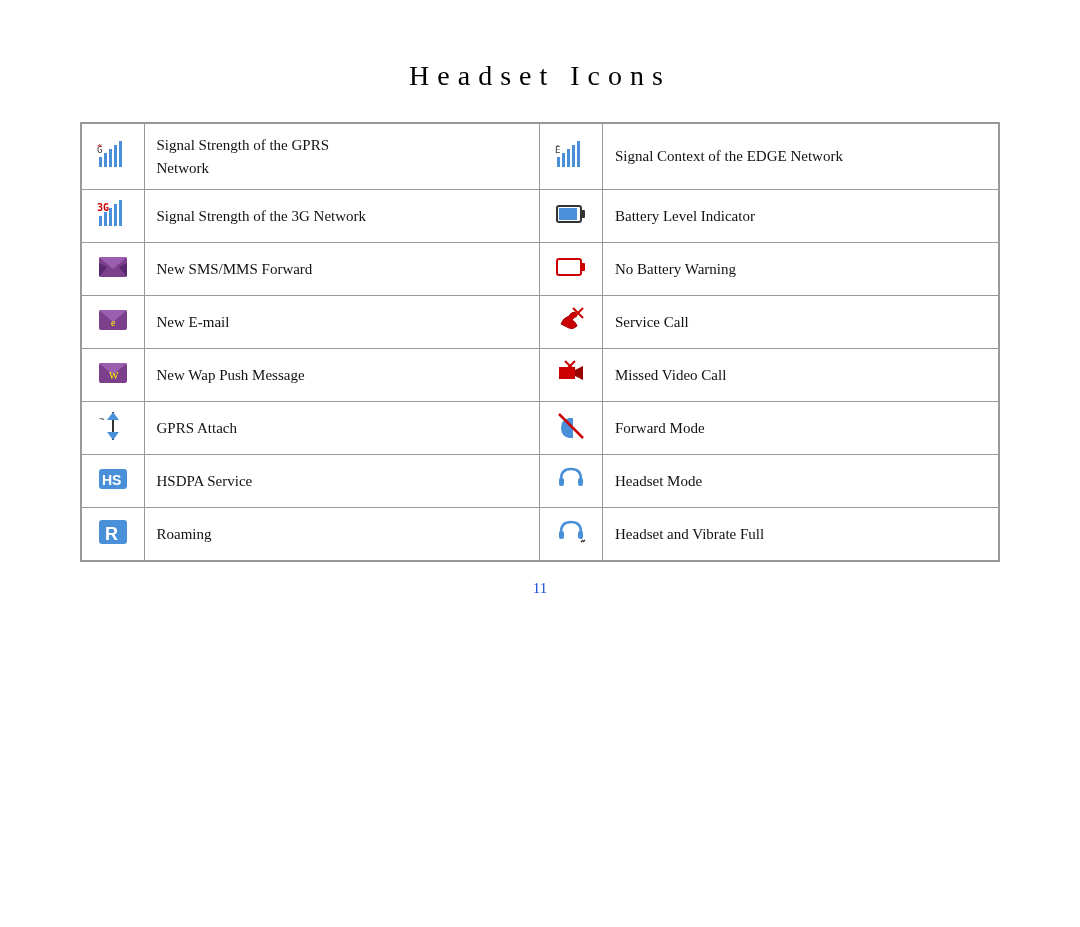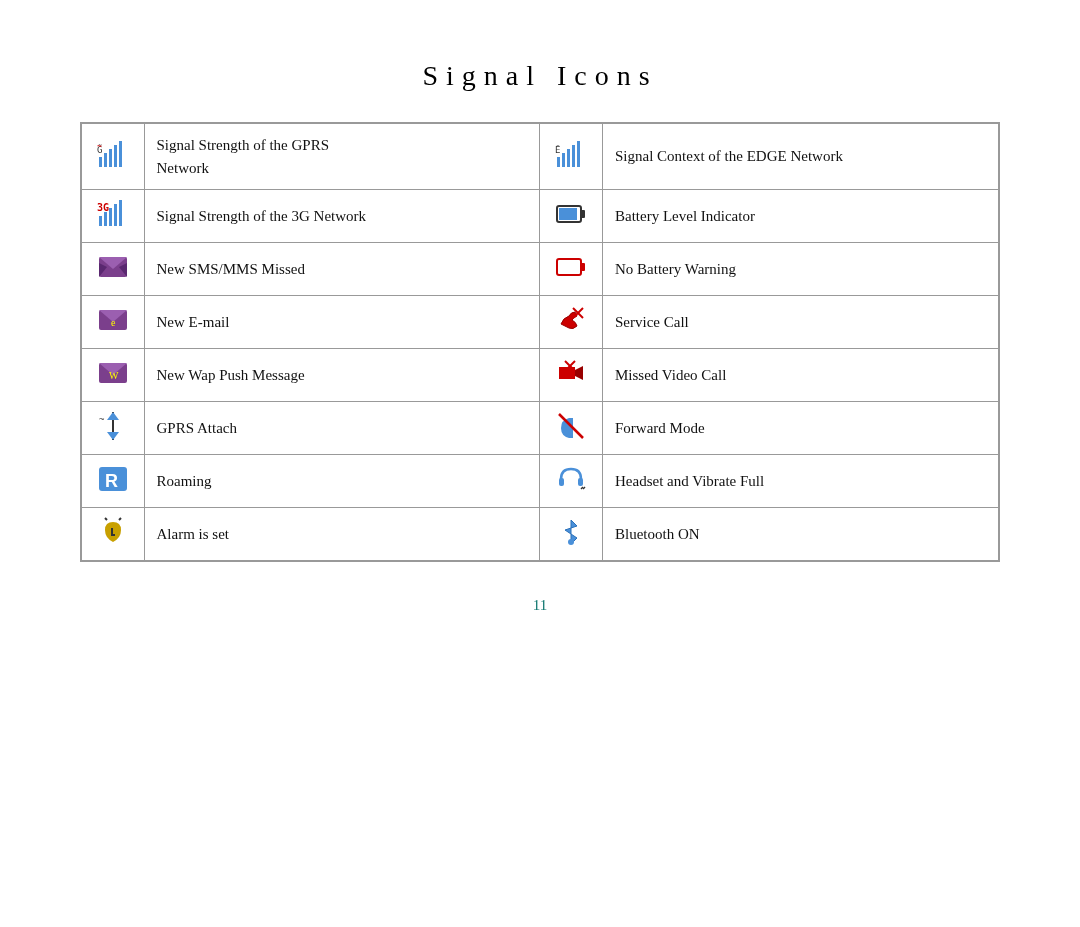--- a/index.html
+++ b/index.html
@@ -39,29 +39,29 @@
       width: 60px;
       text-align: center;
       padding: 8px 6px;
     }
     td.label-cell {
       width: 380px;
       font-size: 15px;
       line-height: 1.5;
     }
     .page-num {
-      margin-top: 35px;
+      margin-top: 18px;
       font-size: 15px;
-      color: #0f766e;
+      color: #1d4ed8;
     }
   </style>
 </head>
 <body>
 
-<h1>Signal Icons</h1>
+<h1>Headset Icons</h1>
 
 <div class="table-wrap">
   <table>
     <tbody id="table-body">
         <tr>
           <td class="icon-cell"><svg width="32" height="32" viewBox="0 0 32 32" xmlns="http://www.w3.org/2000/svg">
       <text x="0" y="14" font-size="9" fill="#333" font-family="monospace">G̃</text>
       <rect x="2" y="18" width="3" height="10" fill="#4a90d9"></rect>
       <rect x="7" y="14" width="3" height="14" fill="#4a90d9"></rect>
       <rect x="12" y="10" width="3" height="18" fill="#4a90d9"></rect>
@@ -97,21 +97,21 @@
     </svg></td>
           <td class="label-cell">Battery Level Indicator</td>
         </tr>
         <tr>
           <td class="icon-cell"><svg width="32" height="32" viewBox="0 0 32 32" xmlns="http://www.w3.org/2000/svg">
       <rect x="2" y="6" width="28" height="20" rx="2" fill="#7b3f8c"></rect>
       <polygon points="2,6 16,18 30,6" fill="#9b5fb0"></polygon>
       <polygon points="2,26 10,16 2,12" fill="#5a2870"></polygon>
       <polygon points="30,26 22,16 30,12" fill="#5a2870"></polygon>
     </svg></td>
-          <td class="label-cell">New SMS/MMS Missed</td>
+          <td class="label-cell">New SMS/MMS Forward</td>
           <td class="icon-cell"><svg width="32" height="32" viewBox="0 0 32 32" xmlns="http://www.w3.org/2000/svg">
       <rect x="2" y="8" width="24" height="16" rx="2" stroke="#c00" stroke-width="2" fill="none"></rect>
       <rect x="26" y="12" width="4" height="8" rx="1" fill="#c00"></rect>
     </svg></td>
           <td class="label-cell">No Battery Warning</td>
         </tr>
         <tr>
           <td class="icon-cell"><svg width="32" height="32" viewBox="0 0 32 32" xmlns="http://www.w3.org/2000/svg">
       <rect x="2" y="6" width="28" height="20" rx="2" fill="#7b3f8c"></rect>
       <polygon points="2,6 16,18 30,6" fill="#9b5fb0"></polygon>
@@ -150,45 +150,43 @@
           <td class="label-cell">GPRS Attach</td>
           <td class="icon-cell"><svg width="32" height="32" viewBox="0 0 32 32" xmlns="http://www.w3.org/2000/svg">
       <path d="M6,18 Q6,10 14,8 L14,28 Q6,26 6,18Z" fill="#4a90d9"></path>
       <rect x="14" y="8" width="4" height="20" fill="#4a90d9"></rect>
       <line x1="4" y1="4" x2="28" y2="28" stroke="#c00" stroke-width="2.5"></line>
     </svg></td>
           <td class="label-cell">Forward Mode</td>
         </tr>
         <tr>
           <td class="icon-cell"><svg width="32" height="32" viewBox="0 0 32 32" xmlns="http://www.w3.org/2000/svg">
+      <rect x="2" y="6" width="28" height="20" rx="3" fill="#4a90d9"></rect>
+      <text x="5" y="22" font-size="14" fill="#fff" font-family="Arial" font-weight="bold">HS</text>
+    </svg></td>
+          <td class="label-cell">HSDPA Service</td>
+          <td class="icon-cell"><svg width="32" height="32" viewBox="0 0 32 32" xmlns="http://www.w3.org/2000/svg">
+      <path d="M6,16 Q6,6 16,6 Q26,6 26,16" fill="none" stroke="#4a90d9" stroke-width="2.5"></path>
+      <rect x="4" y="15" width="5" height="8" rx="2" fill="#4a90d9"></rect>
+      <rect x="23" y="15" width="5" height="8" rx="2" fill="#4a90d9"></rect>
+    </svg></td>
+          <td class="label-cell">Headset Mode</td>
+        </tr>
+        <tr>
+          <td class="icon-cell"><svg width="32" height="32" viewBox="0 0 32 32" xmlns="http://www.w3.org/2000/svg">
       <rect x="2" y="4" width="28" height="24" rx="3" fill="#4a90d9"></rect>
       <text x="8" y="24" font-size="18" fill="#fff" font-family="Arial" font-weight="bold">R</text>
     </svg></td>
           <td class="label-cell">Roaming</td>
           <td class="icon-cell"><svg width="32" height="32" viewBox="0 0 32 32" xmlns="http://www.w3.org/2000/svg">
       <path d="M6,16 Q6,6 16,6 Q26,6 26,16" fill="none" stroke="#4a90d9" stroke-width="2.5"></path>
       <rect x="4" y="15" width="5" height="8" rx="2" fill="#4a90d9"></rect>
       <rect x="23" y="15" width="5" height="8" rx="2" fill="#4a90d9"></rect>
       <line x1="28" y1="26" x2="30" y2="24" stroke="#333" stroke-width="1.5"></line>
       <line x1="26" y1="26" x2="28" y2="24" stroke="#333" stroke-width="1.5"></line>
     </svg></td>
           <td class="label-cell">Headset and Vibrate Full</td>
         </tr>
-        <tr>
-          <td class="icon-cell"><svg width="32" height="32" viewBox="0 0 32 32" xmlns="http://www.w3.org/2000/svg">
-      <path d="M16,6 Q24,6 24,14 Q24,22 16,26 Q8,22 8,14 Q8,6 16,6Z" fill="#c8a000"></path>
-      <rect x="14" y="12" width="2" height="6" fill="#333"></rect>
-      <rect x="14" y="18" width="4" height="2" fill="#333"></rect>
-      <line x1="10" y1="4" x2="8" y2="2" stroke="#333" stroke-width="2"></line>
-      <line x1="22" y1="4" x2="24" y2="2" stroke="#333" stroke-width="2"></line>
-    </svg></td>
-          <td class="label-cell">Alarm is set</td>
-          <td class="icon-cell"><svg width="32" height="32" viewBox="0 0 32 32" xmlns="http://www.w3.org/2000/svg">
-      <path d="M16,4 L16,28 L22,22 L10,14 L22,10 L16,4Z" fill="#4a90d9" stroke="#2a70b9" stroke-width="1"></path>
-      <circle cx="16" cy="26" r="3" fill="#4a90d9"></circle>
-    </svg></td>
-          <td class="label-cell">Bluetooth ON</td>
-        </tr>
       </tbody>
   </table>
 </div>
 
 <div class="page-num">11</div>
 
 </body></html>

